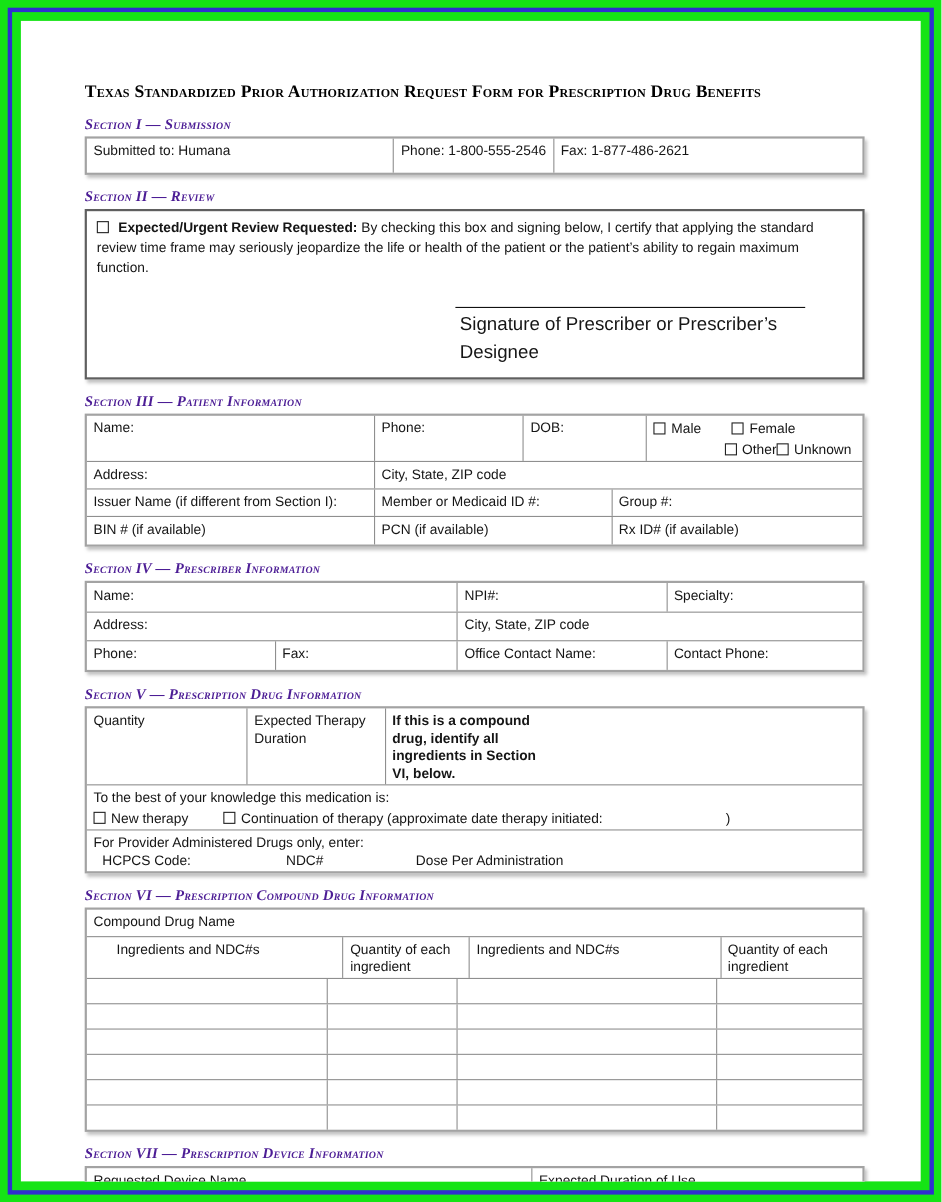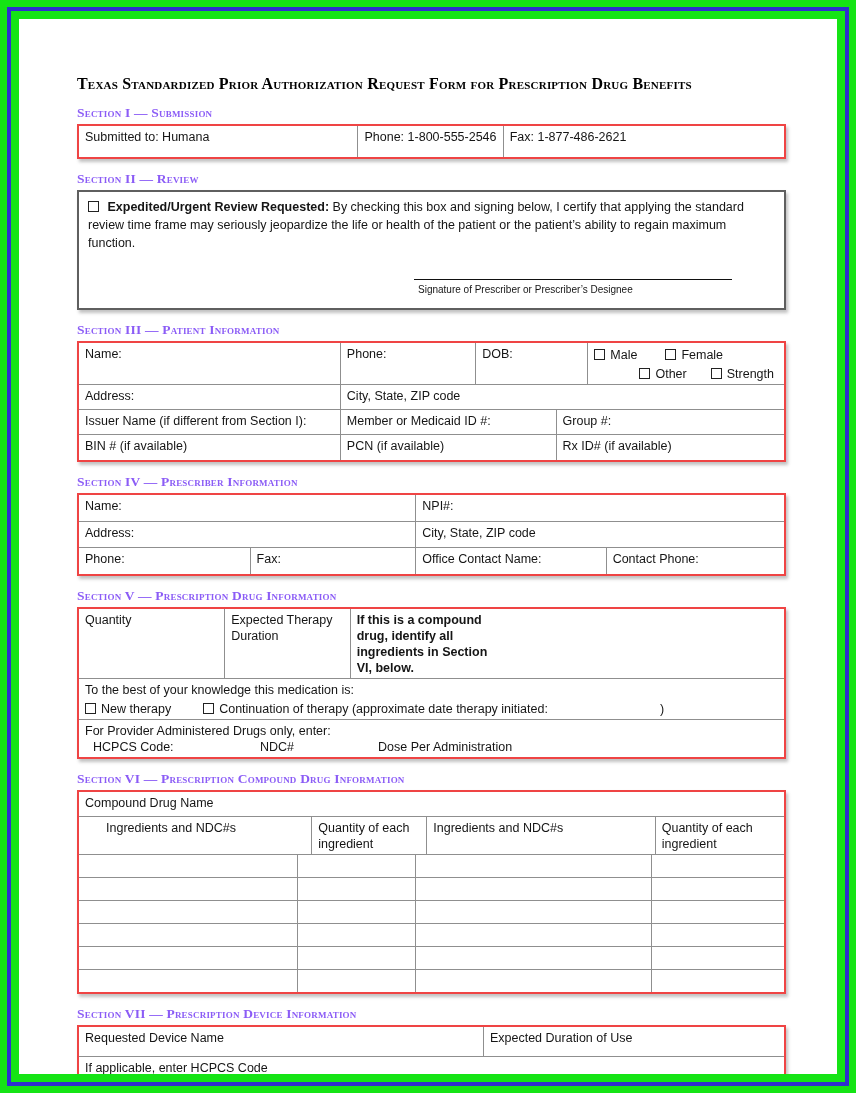--- a/index.html
+++ b/index.html
@@ -11,42 +11,42 @@
   .page { width: 100%; height: 100%; background: #ffffff; overflow: hidden; position: relative;
           font-family: "Liberation Sans", "DejaVu Sans", sans-serif; color: #151515; }
 
   .content { padding: 56px 51px 0 58px; }
 
   .form-title { font-family: "Liberation Serif", "DejaVu Serif", serif; font-variant: small-caps;
                 font-weight: 700; font-size: 16px; letter-spacing: 0.2px;
                 color: #000; margin-bottom: 4px; }
 
   .sec-h { font-family: "Liberation Serif", "DejaVu Serif", serif; font-variant: small-caps;
-           font-weight: 700; font-size: 13.5px; color: #8b5cf6; margin: 12px 0 3px; letter-spacing: 0.2px; }
-
-  .tbl { border: 2px solid #ef4444; background: #fff; box-shadow: 2px 3px 3px rgba(120,120,120,0.45); }
+           font-weight: 700; font-size: 13.5px; color: #4c1d95; margin: 12px 0 3px; letter-spacing: 0.2px; font-style: italic; }
+
+  .tbl { border: 2px solid #a3a3a3; background: #fff; box-shadow: 2px 3px 3px rgba(120,120,120,0.45); }
   .row { display: grid; }
   .row + .row { border-top: 1px solid #8f8f8f; }
   .cell { border-left: 1px solid #8f8f8f; padding: 3px 6px 2px; font-size: 12.5px; line-height: 1.28; }
   .cell:first-child { border-left: none; }
   .b { font-weight: 700; }
 
   .cb { display: inline-block; width: 11px; height: 11px; border: 1.5px solid #222;
         background: #fff; margin-right: 5px; vertical-align: -1px; flex: none; }
 
   .review-box { border: 2px solid #5f5f5f; box-shadow: 2px 3px 3px rgba(120,120,120,0.45);
                 padding: 6px 9px 10px; font-size: 12.5px; line-height: 1.45; background: #fff; }
   .sig-wrap { width: 318px; margin: 19px 0 0 326px; }
   .sig-line { border-bottom: 1.5px solid #111; height: 9px; }
-  .sig-label { font-size: 10px; padding: 3px 0 0 4px; }
+  .sig-label { font-size: 17px; padding: 3px 0 0 4px; }
 
   .opt { display: inline-flex; align-items: center; white-space: nowrap; }
   .g-line { display: flex; align-items: center; }
   .g-line1 { gap: 28px; margin-top: 1px; align-items: flex-end; }
-  .g-line2 { justify-content: flex-end; gap: 24px; padding-right: 4px; margin-top: 3px; }
+  .g-line2 { justify-content: flex-end; gap: 0; padding-right: 4px; margin-top: 3px; }
 
   .med-line { display: flex; align-items: flex-end; margin-top: 3px; gap: 32px; }
   .fill-space { display: inline-block; width: 112px; }
   .hcpcs-line { display: flex; margin-top: 0; padding-left: 8px; }
   .hcpcs-line .w1 { width: 167px; } .hcpcs-line .w2 { width: 118px; }
 </style>
 </head>
 <body>
 
 <div class="frame">
@@ -62,21 +62,21 @@
       <div class="cell">Submitted to: Humana</div>
       <div class="cell">Phone: 1-800-555-2546</div>
       <div class="cell">Fax:  1-877-486-2621</div>
     </div>
   </div>
 
   <div class="sec-h">Section II — Review</div>
   <div class="review-box">
     <div class="review-text">
       <span class="cb"></span>
-      <span class="b">Expedited/Urgent Review Requested:</span>
+      <span class="b">Expected/Urgent Review Requested:</span>
       <span>By checking this box and signing below, I certify that applying the standard review time frame may seriously jeopardize the life or health of the patient or the patient’s ability to regain maximum function.</span>
     </div>
     <div class="sig-wrap">
       <div class="sig-line"></div>
       <div class="sig-label">Signature of Prescriber or Prescriber’s Designee</div>
     </div>
   </div>
 
   <div class="sec-h">Section III — Patient Information</div>
   <div class="tbl">
@@ -95,21 +95,21 @@
             <span>Female</span>
           </span>
         </div>
         <div class="g-line g-line2">
           <span class="opt">
             <span class="cb"></span>
             <span>Other</span>
           </span>
           <span class="opt">
             <span class="cb"></span>
-            <span>Strength</span>
+            <span>Unknown</span>
           </span>
         </div>
       </div>
     </div>
     <div class="row" style="grid-template-columns:37% auto; min-height:25px;">
       <div class="cell">Address:</div>
       <div class="cell">City, State, ZIP code</div>
     </div>
     <div class="row" style="grid-template-columns:37% 30.6% auto; min-height:25px;">
       <div class="cell">Issuer Name (if different from Section I):</div>
@@ -121,20 +121,21 @@
       <div class="cell">PCN (if available)</div>
       <div class="cell">Rx ID# (if available)</div>
     </div>
   </div>
 
   <div class="sec-h">Section IV — Prescriber Information</div>
   <div class="tbl">
     <div class="row" style="grid-template-columns:47.7% 27% auto; min-height:26px;">
       <div class="cell">Name:</div>
       <div class="cell">NPI#:</div>
+      <div class="cell">Specialty:</div>
     </div>
     <div class="row" style="grid-template-columns:47.7% auto; min-height:26px;">
       <div class="cell">Address:</div>
       <div class="cell">City, State, ZIP code</div>
     </div>
     <div class="row" style="grid-template-columns:24.2% 23.5% 27% auto; min-height:27px;">
       <div class="cell">Phone:</div>
       <div class="cell">Fax:</div>
       <div class="cell">Office Contact Name:</div>
       <div class="cell">Contact Phone:</div>

